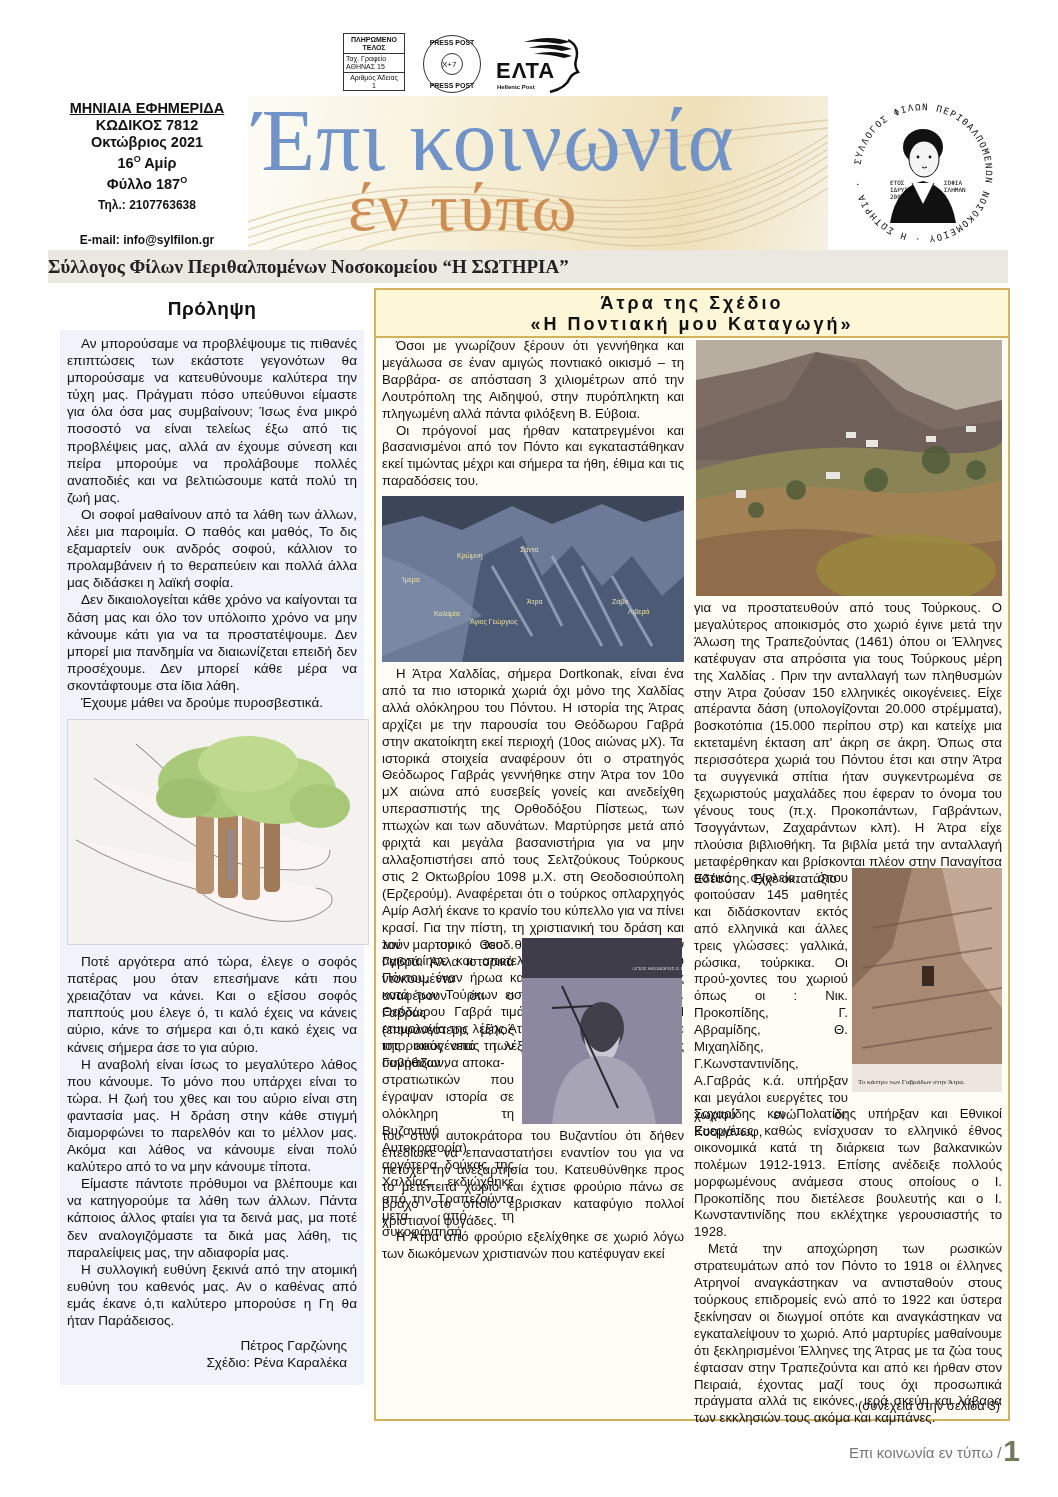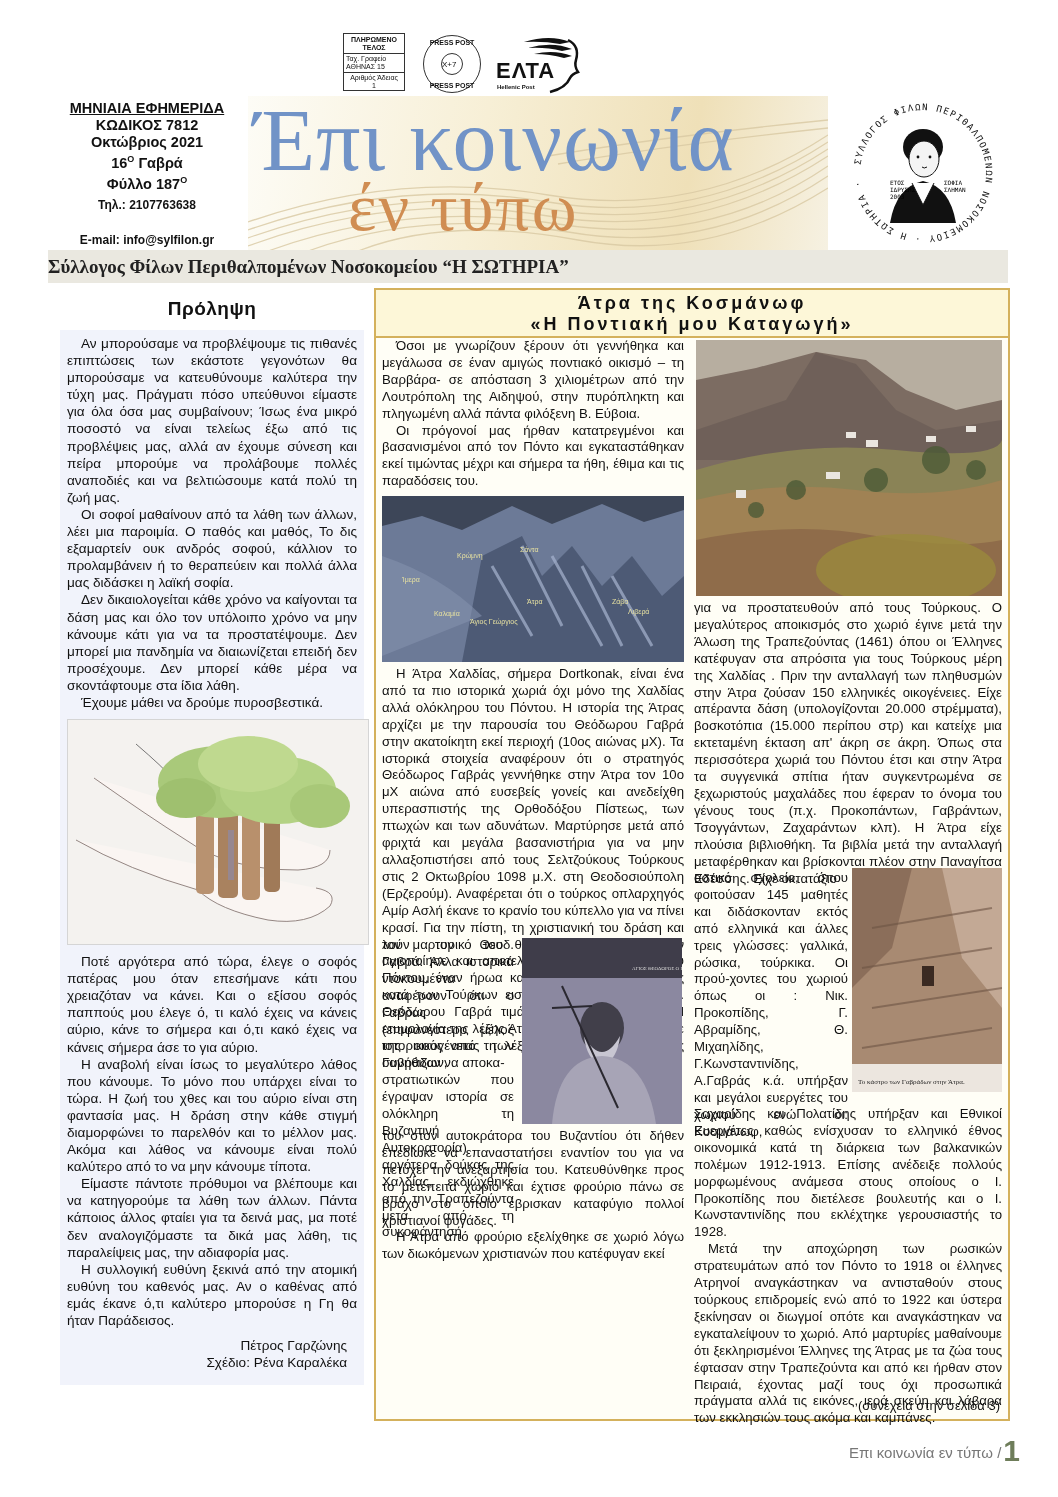--- a/index.html
+++ b/index.html
@@ -62,21 +62,21 @@
   .footer { position: absolute; right: 38px; top: 1434px; color: #777; font-size: 15px; }
   .footer .pg { font-size: 30px; font-weight: bold; color: #6e7d5a; vertical-align: -3px; margin-left: 2px; }
 </style>
 </head>
 <body>
 
 <div class="info-block">
   <div class="l1">ΜΗΝΙΑΙΑ ΕΦΗΜΕΡΙΔΑ</div>
   <div class="l2">ΚΩΔΙΚΟΣ 7812</div>
   <div class="l3">Οκτώβριος 2021</div>
-  <div class="l4"><span>16</span><span class="sup">Ο</span><span> Γαβρά</span></div>
+  <div class="l4"><span>16</span><span class="sup">Ο</span><span> Αμίρ</span></div>
   <div class="l5"><span>Φύλλο 187</span><span class="sup">Ο</span></div>
   <div class="l6">Τηλ.: 2107763638</div>
   <div class="l7">E-mail: info@sylfilon.gr</div>
   <div class="l8">Web Site: www.sylfilon.gr</div>
 </div>
 
 <div class="postage">
   <div class="ph">ΠΛΗΡΩΜΕΝΟ ΤΕΛΟΣ</div>
   <div class="pm"><span>Ταχ. Γραφείο</span><br><span>ΑΘΗΝΑΣ 15</span></div>
   <div class="pb"><span>Αριθμός Άδειας</span><br><span>1</span></div>
@@ -167,21 +167,21 @@
     <p>Η συλλογική ευθύνη ξεκινά από την ατομική ευθύνη του καθενός μας. Αν ο καθένας από εμάς έκανε ό,τι καλύτερο μπορούσε η Γη θα ήταν Παράδεισος.</p>
     <div class="sign">
       <div>Πέτρος Γαρζώνης</div>
       <div>Σχέδιο: Ρένα Καραλέκα</div>
     </div>
   </div>
 </div>
 
 <div class="article">
   <div class="art-head">
-    <div>Άτρα της Κοσμάνωφ</div>
+    <div>Άτρα της Σχέδιο</div>
     <div>«Η Ποντιακή μου Καταγωγή»</div>
   </div>
   <div class="art-body">
 
     <div class="acol" style="left:6px; top:0px; width:302px;">
       <p>Όσοι με γνωρίζουν ξέρουν ότι γεννήθηκα και μεγάλωσα σε έναν αμιγώς ποντιακό οικισμό – τη Βαρβάρα- σε απόσταση 3 χιλιομέτρων από την Λουτρόπολη της Αιδηψού, στην πυρόπληκτη και πληγωμένη αλλά πάντα φιλόξενη Β. Εύβοια.</p>
       <p>Οι πρόγονοί μας ήρθαν κατατρεγμένοι και βασανισμένοι από τον Πόντο και εγκαταστάθηκαν εκεί τιμώντας μέχρι και σήμερα τα ήθη, έθιμα και τις παραδόσεις του.</p>
     </div>
 
     <div class="photo" style="left:6px; top:158px; width:302px; height:166px; background:#5a6a86;">

